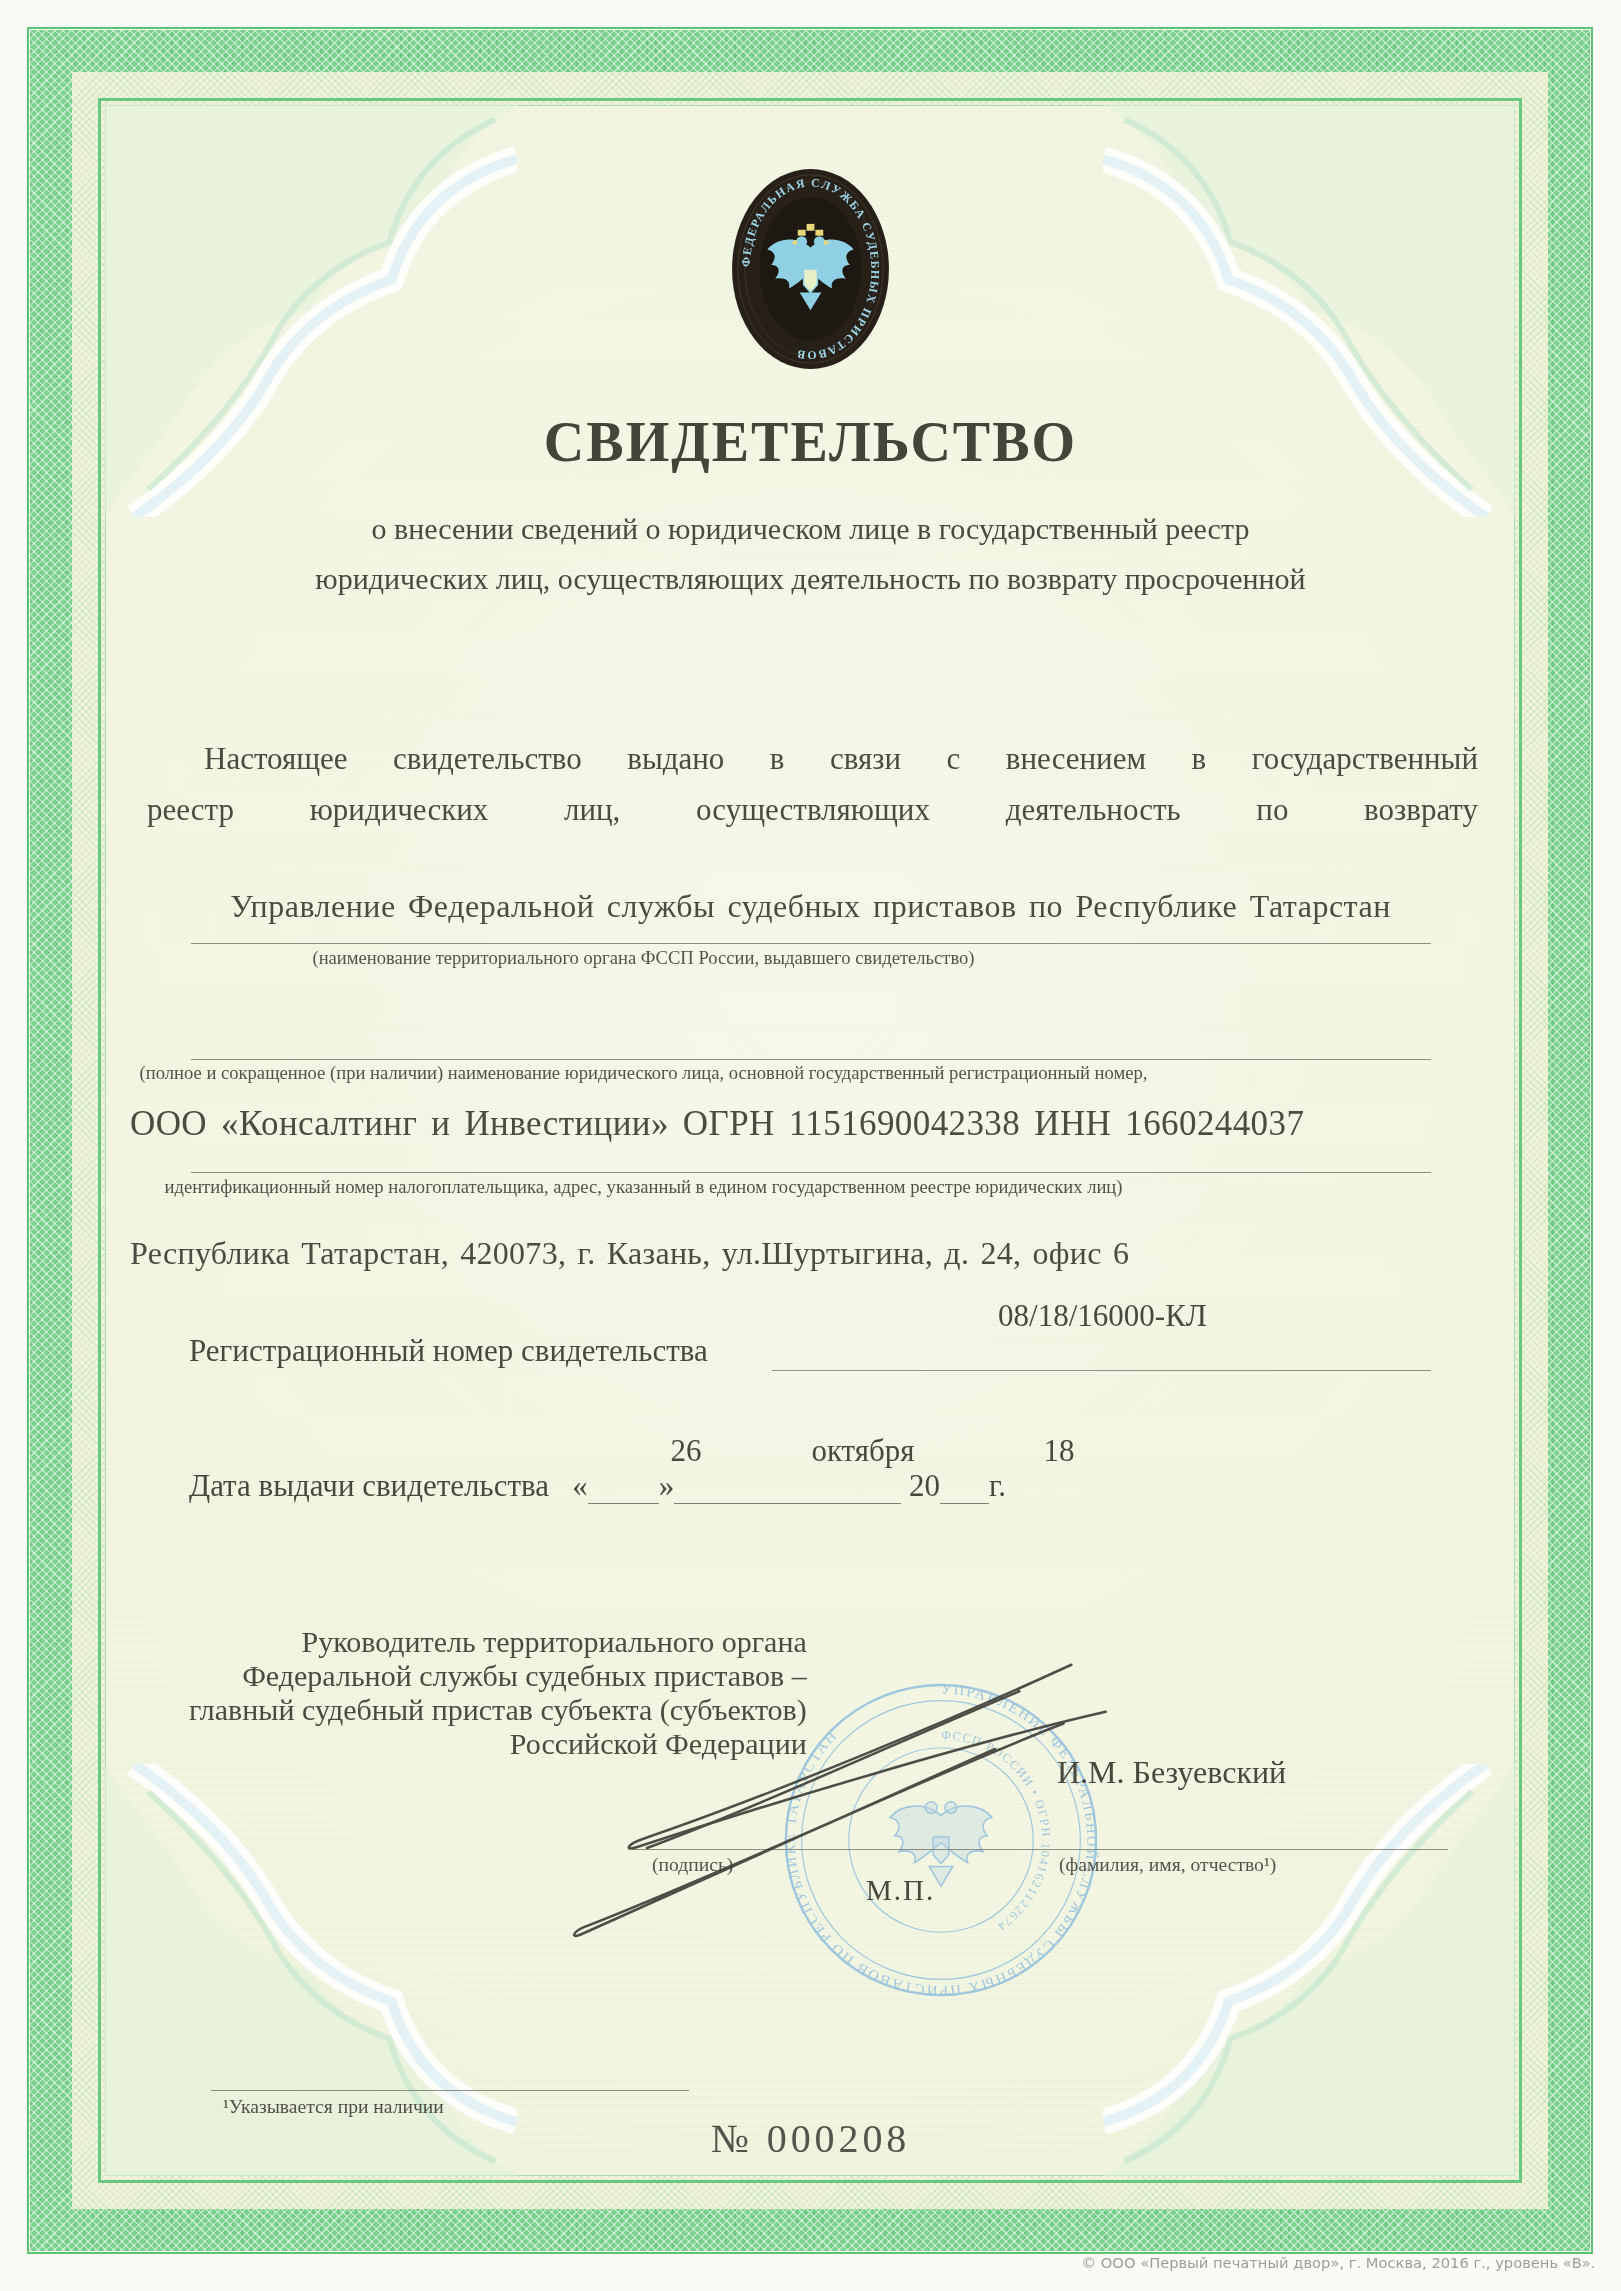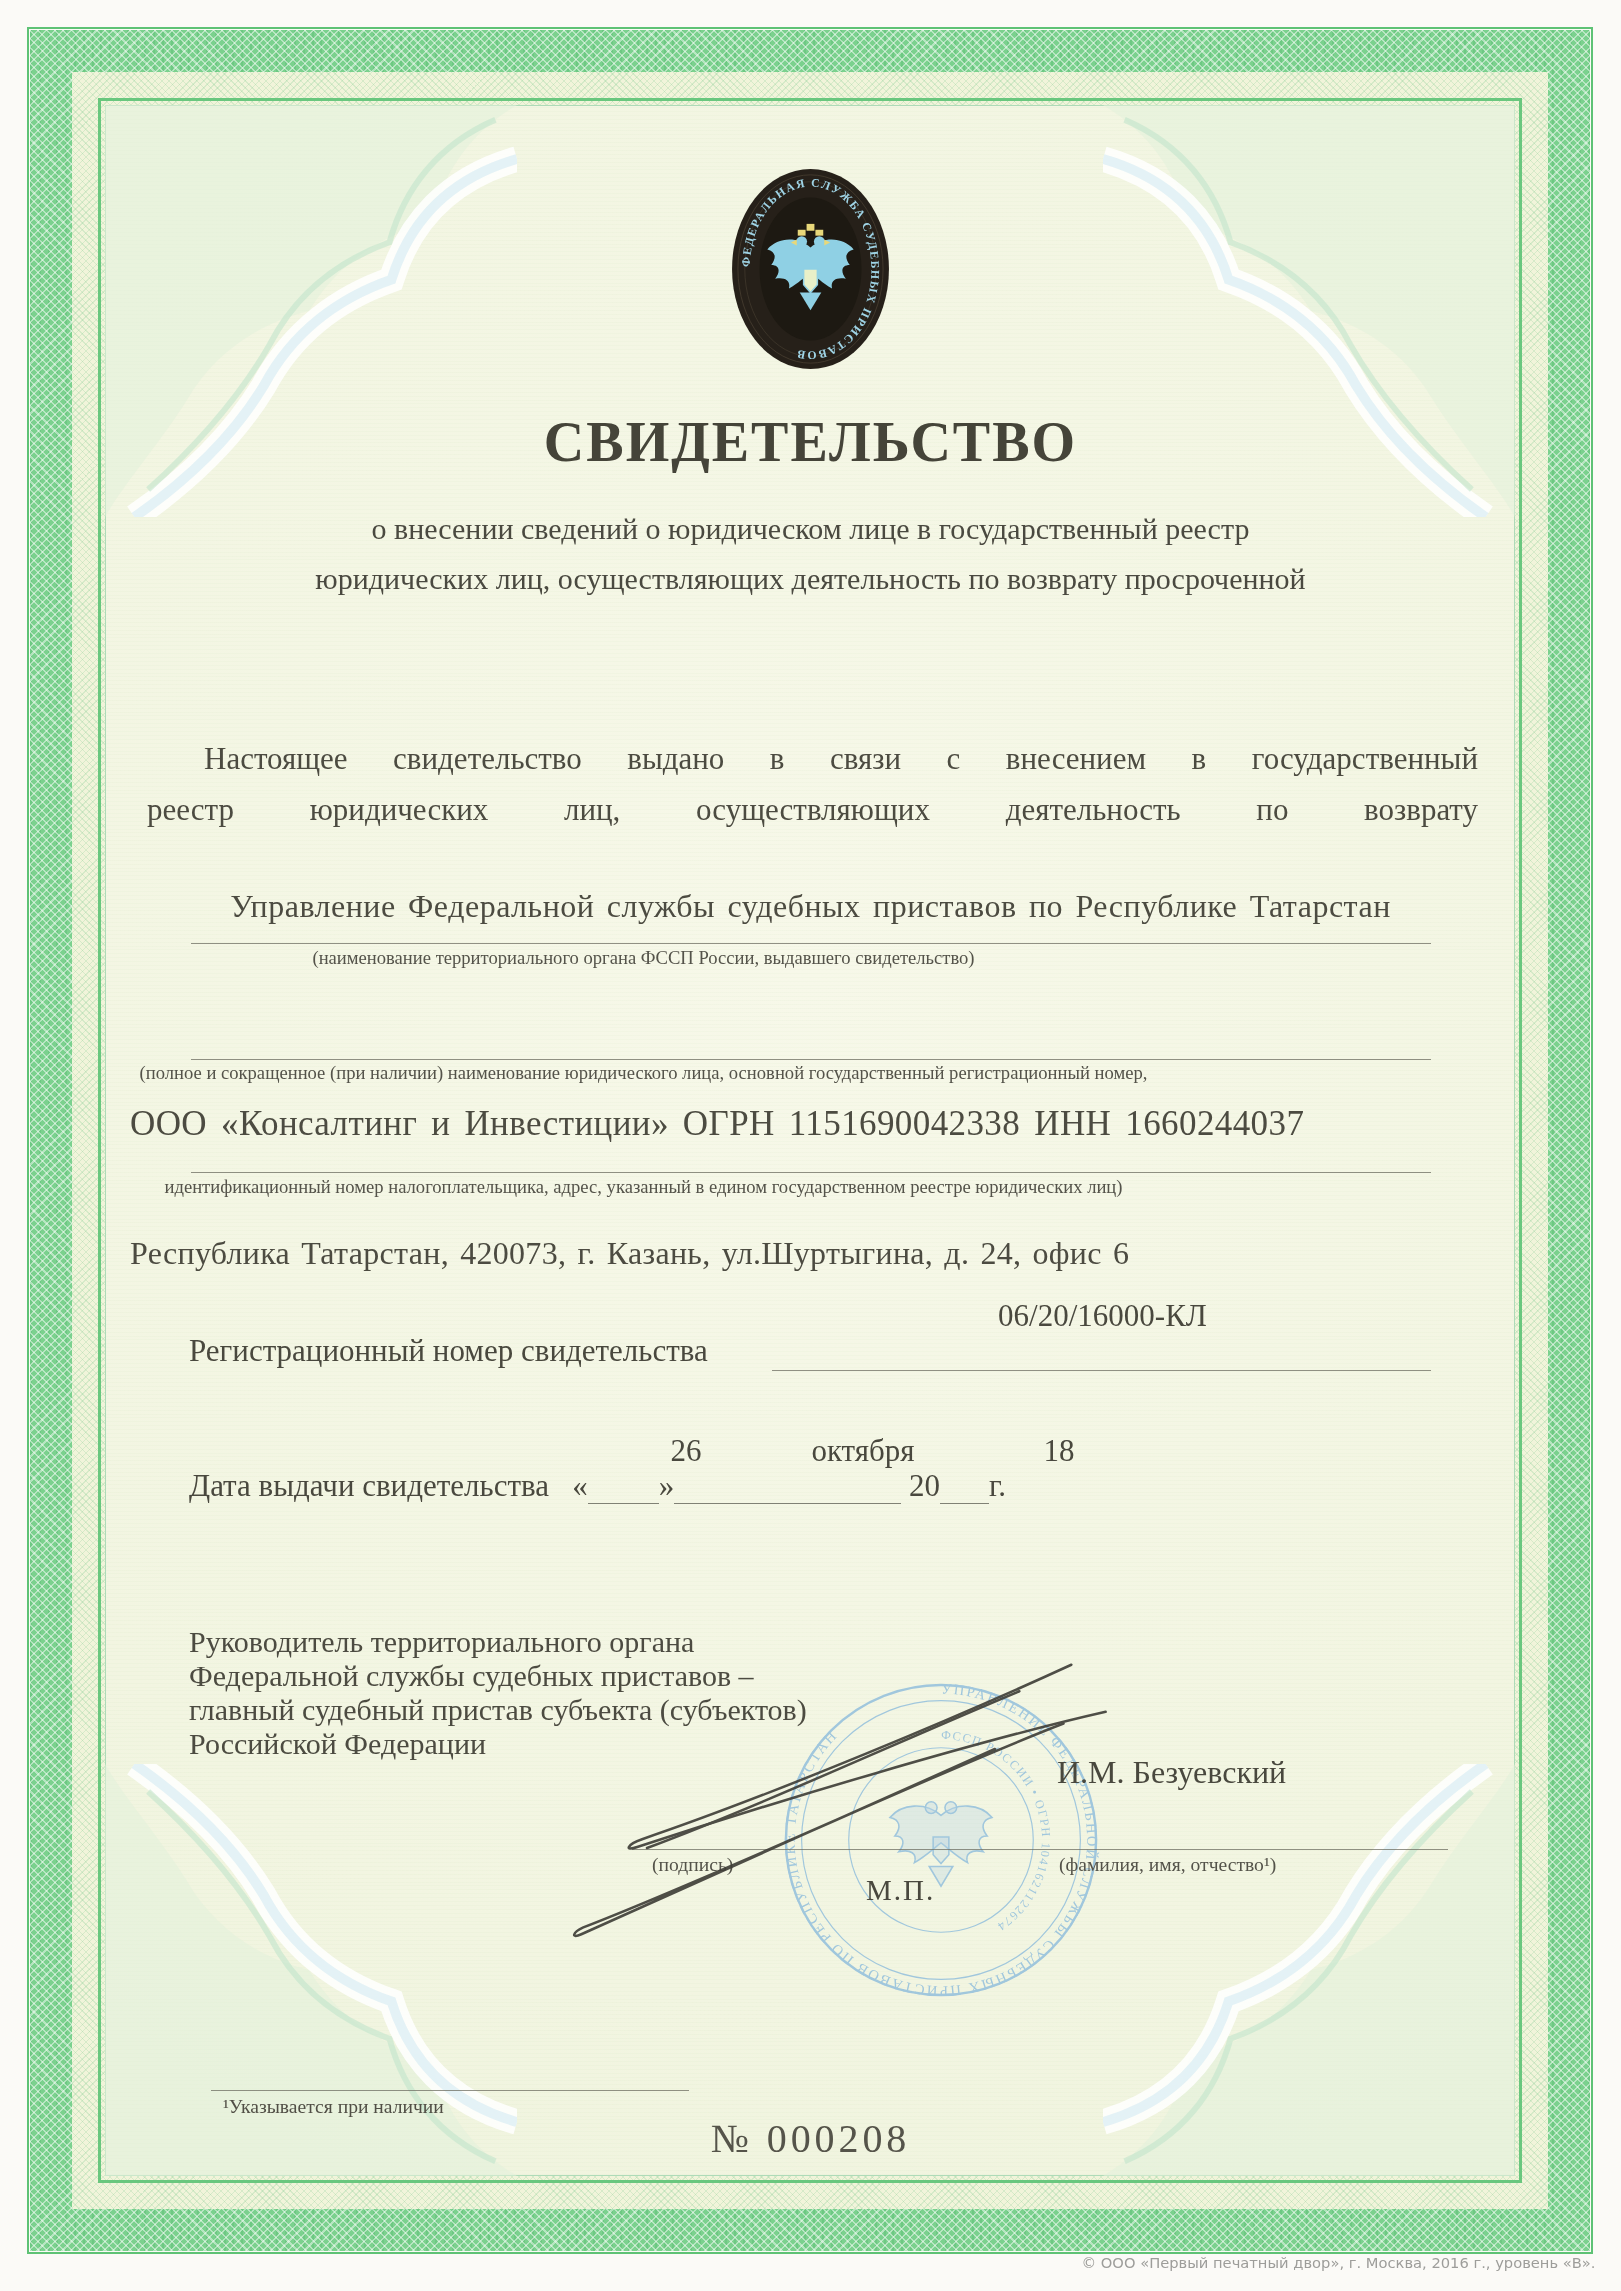--- a/index.html
+++ b/index.html
@@ -49,21 +49,21 @@
   .org-full{left:130px;top:966px;font-size:33px;letter-spacing:0.3px;word-spacing:2.9px;}
   .org-req{left:130px;top:1104px;font-size:35px;letter-spacing:0.4px;word-spacing:4.9px;}
   .address{left:130px;top:1235px;font-size:32px;letter-spacing:0.3px;word-spacing:2.9px;}
   .reg-value{left:774px;width:657px;top:1298px;text-align:center;font-size:31px;}
   .reg-label{left:189px;top:1333px;font-size:31px;}
   .blank{display:inline-block;height:1.02em;vertical-align:bottom;
          border-bottom:1.5px solid rgba(100,100,90,.8);}
   .date-vals{top:1433px;font-size:31px;}
   .dv{position:absolute;text-align:center;}
   .date-row{left:189px;top:1468px;font-size:31px;white-space:nowrap;}
-  .head-block{left:189px;top:1625px;font-size:30px;line-height:34px;color:#4c4b41;}
+  .head-block{left:189px;top:1625px;font-size:30px;line-height:34px;color:#4c4b41;text-align:right;}
   .signatory{left:1057px;top:1754px;font-size:32px;}
   .sig-caption{top:1854px;font-size:19.6px;color:#54534a;}
   .mp{left:866px;top:1874px;font-size:29px;letter-spacing:2px;}
   .footnote{left:223px;top:2096px;font-size:19.6px;color:#514f46;}
   .form-number{left:0;width:1621px;top:2115px;text-align:center;
     font-size:40px;letter-spacing:3.9px;color:#55544a;}
   .printer-note{right:25.5px;top:2254px;font-size:14.7px;color:#9d9d9a;
     font-family:"DejaVu Sans","Liberation Sans",sans-serif;}
   svg text{font-family:"Liberation Serif","DejaVu Serif",serif;}
 </style>
@@ -146,21 +146,21 @@
 
   <div class="abs rule" style="left:191px;top:1059px;width:1240px;"></div>
   <div class="abs caption" style="top:1062px;">(полное и сокращенное (при наличии) наименование юридического лица, основной государственный регистрационный номер,</div>
 
   <div class="abs fline org-req">ООО «Консалтинг и Инвестиции» ОГРН 1151690042338 ИНН 1660244037</div>
   <div class="abs rule" style="left:191px;top:1172px;width:1240px;"></div>
   <div class="abs caption" style="top:1176px;">идентификационный номер налогоплательщика, адрес, указанный в едином государственном реестре юридических лиц)</div>
 
   <div class="abs fline address">Республика Татарстан, 420073, г. Казань, ул.Шуртыгина, д. 24, офис 6</div>
 
-  <div class="abs reg-value">06/20/16000-КЛ</div>
+  <div class="abs reg-value">08/18/16000-КЛ</div>
   <div class="abs reg-label">Регистрационный номер свидетельства</div>
   <div class="abs rule" style="left:772px;top:1370px;width:659px;border-top-width:1px;"></div>
 
   <div class="abs date-vals">
     <span class="dv" style="left:627px;width:118px;">26</span>
     <span class="dv" style="left:755px;width:216px;">октября</span>
     <span class="dv" style="left:1010px;width:98px;">18</span>
   </div>
   <div class="abs date-row">
     <span>Дата выдачи свидетельства</span>

